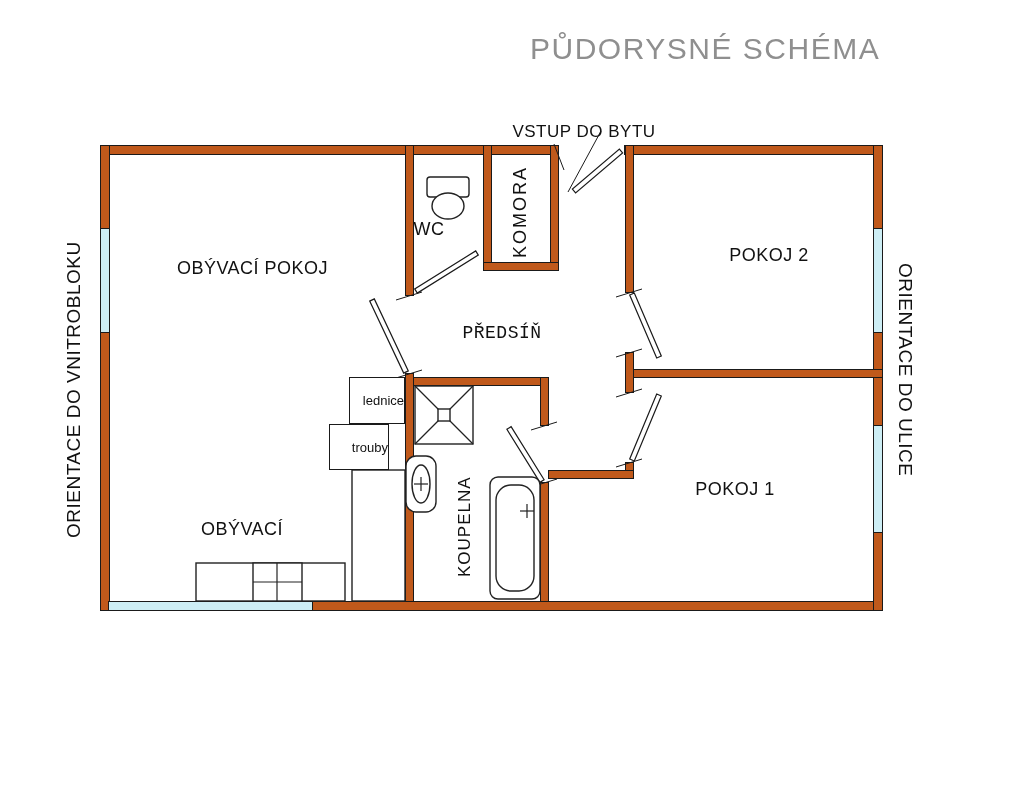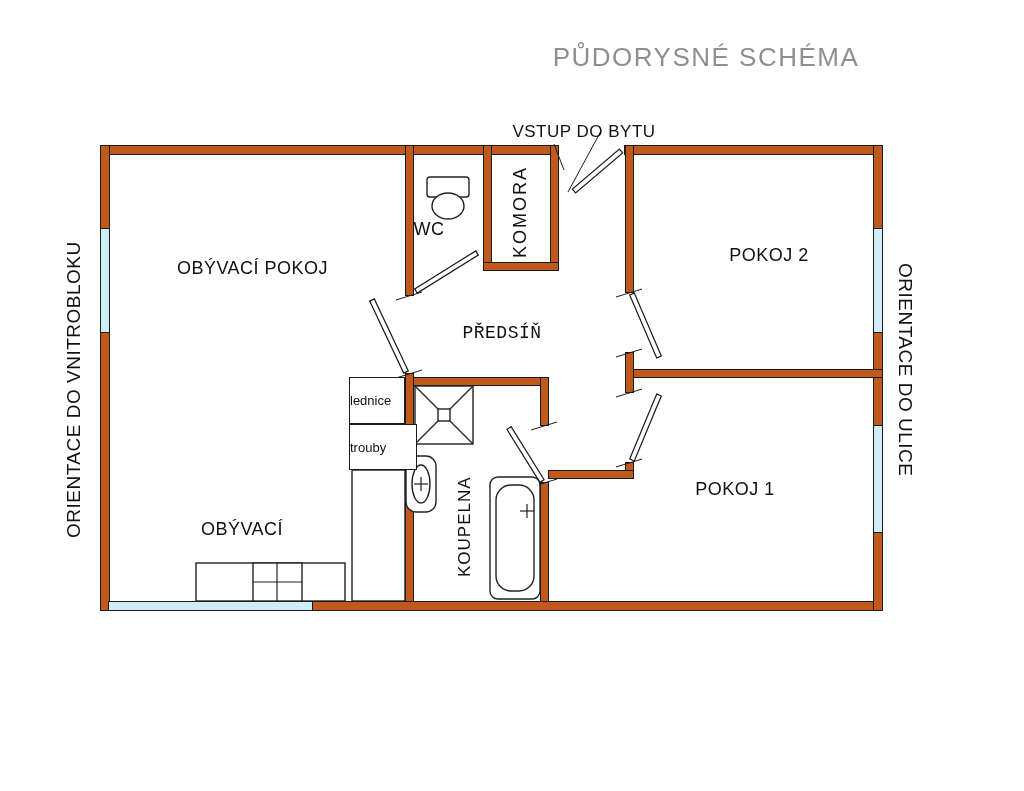--- a/index.html
+++ b/index.html
@@ -14,37 +14,37 @@
   svg.plan { position:absolute; left:0; top:0; }
   .wall   { fill:var(--wall,#c0591b); stroke:var(--line,#1a1a1a); stroke-width:1; shape-rendering:crispEdges; }
   .window { fill:var(--window,#cdeef5); stroke:var(--line,#1a1a1a); stroke-width:1; shape-rendering:crispEdges; }
   .door   { fill:#ffffff; stroke:var(--line,#1a1a1a); stroke-width:1.2; }
   .tick   { stroke:var(--line,#1a1a1a); stroke-width:1; }
   .fixture{ fill:#ffffff; stroke:#222222; stroke-width:1.4; }
   .fixline{ stroke:#222222; stroke-width:1.2; fill:none; }
 
   .label { position:absolute; text-align:center; font-size:18px; letter-spacing:.5px;
            color:var(--text,#111111); white-space:nowrap; }
-  .title { position:absolute; left:530px; top:42px; width:352px; text-align:center;
-           font-size:26px; letter-spacing:1.5px; color:var(--title,#8f8f8f); }
+  .title { position:absolute; left:530px; top:32px; width:352px; 
+           font-size:30px; letter-spacing:1.5px; color:var(--title,#8f8f8f); }
   .vstup { left:500px; top:122px; width:168px; font-size:17px; }
 
   .vertical { writing-mode:vertical-rl; line-height:32px; }
   .up { transform:rotate(180deg); }
 
   .orient-left  { left:58px;  top:150px; width:32px; height:480px; font-size:19px; }
   .orient-right { left:889px; top:135px; width:32px; height:470px; font-size:19px; }
   .pantry-lab   { left:504px; top:158px; width:32px; height:108px; font-size:18px; letter-spacing:2px; }
   .bath-lab     { left:449px; top:468px; width:32px; height:118px; font-size:17px; letter-spacing:1px; }
 
   .appliance-box { position:absolute; background:#fff; border:1px solid var(--line,#1a1a1a);
-                   display:flex; align-items:center; justify-content:flex-start;
+                   display:flex; align-items:center; justify-content:flex-end;
                    font-size:13px; color:var(--text,#111); }
   .fridge-box { left:349px; top:377px; width:56px; height:47px; }
-  .oven-box   { left:349px; top:424px; width:68px; height:46px; }
+  .oven-box   { left:329px; top:424px; width:60px; height:46px; }
 </style>
 </head>
 <body>
 
 <div class="page">
 
   <svg class="plan" width="1024" height="791" viewBox="0 0 1024 791">
 
     <rect class="wall" x="100" y="145" width="458" height="9"></rect>
     <rect class="wall" x="624" y="145" width="258" height="9"></rect>

